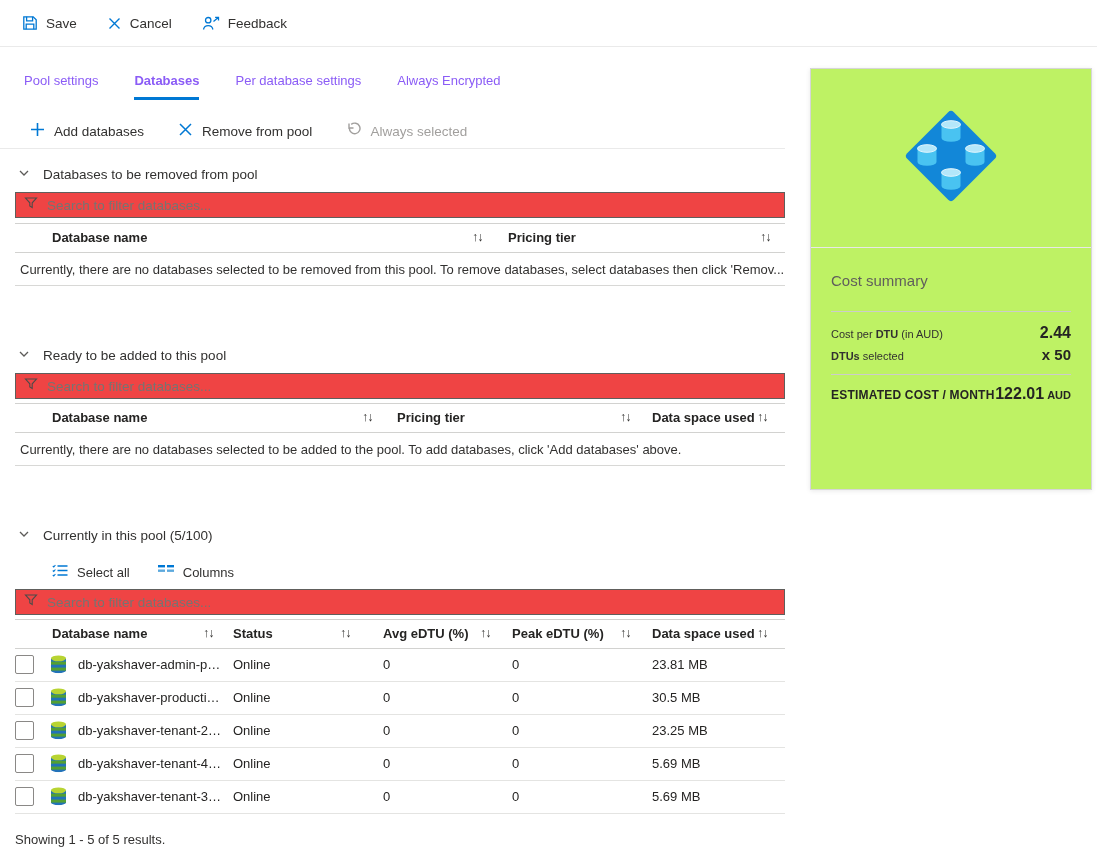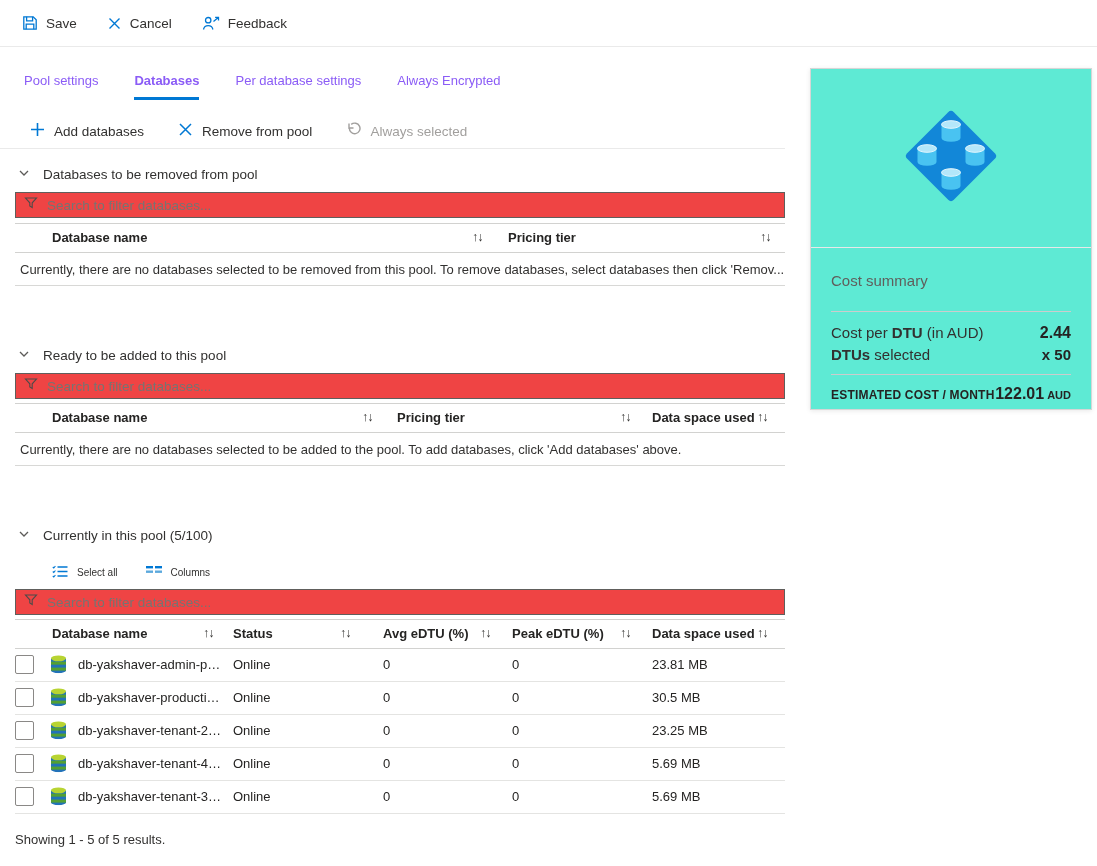--- a/index.html
+++ b/index.html
@@ -34,42 +34,42 @@
 
   .thead{position:relative;height:28px;margin-left:15px;width:770px;
          border-top:1px solid #d2d2d0;border-bottom:1px solid #d2d2d0;}
   .th{position:absolute;top:6px;font-size:13px;font-weight:bold;color:#252423;white-space:nowrap;}
   .sort{position:absolute;top:6px;font-size:12.5px;color:#3b3a39;letter-spacing:-1px;cursor:pointer;white-space:nowrap;}
 
   .empty-row{margin-left:15px;width:770px;height:33px;display:flex;align-items:center;
              border-bottom:1px solid #d8d8d6;font-size:13px;color:#323130;padding-left:5px;box-sizing:border-box;white-space:nowrap;overflow:hidden;}
 
   .selectbar{display:flex;align-items:center;margin:19px 0 0 52px;height:18px;}
-  .selectbar .action{margin-right:28px;font-size:10px;}
+  .selectbar .action{margin-right:28px;font-size:13px;}
 
   .tbody{margin-left:15px;width:770px;}
   .trow{position:relative;height:32px;border-bottom:1px solid #e4e4e2;font-size:13px;color:#252423;}
   .cell{position:absolute;top:8px;white-space:nowrap;}
   .checkbox{position:absolute;left:0;top:6px;width:17px;height:17px;border:1px solid #8a8886;border-radius:2px;background:#fff;cursor:pointer;}
   .dbicon{position:absolute;left:35px;top:5px;}
   .c-name{left:63px;}.c-status{left:218px;}.c-avg{left:368px;}.c-peak{left:497px;}.c-space{left:637px;}
 
   .results{margin:18px 0 0 15px;font-size:13px;color:#323130;}
 
   
-  .cost-card{position:absolute;left:810px;top:68px;width:282px;height:342px;box-sizing:border-box;
-             background:#5eead4;border:1px solid #d6d6d6;box-shadow:0 1px 5px rgba(0,0,0,0.09);}
+  .cost-card{position:absolute;left:810px;top:68px;width:282px;height:422px;box-sizing:border-box;
+             background:#bef264;border:1px solid #d6d6d6;box-shadow:0 1px 5px rgba(0,0,0,0.09);}
   .card-icon-area{height:178px;display:flex;align-items:center;justify-content:center;border-bottom:1px solid #e8e8e8;}
   .card-body{padding:0 20px;}
   .card-title{margin-top:24px;font-size:15px;color:#605e5c;}
   .card-divider{border-top:1px solid #cccccc;margin-top:22px;}
   .card-divider2{border-top:1px solid #cccccc;margin-top:11px;}
   .card-row{display:flex;justify-content:space-between;align-items:baseline;margin-top:12px;}
   .card-row + .card-row{margin-top:4px;}
-  .card-label{font-size:15px;color:#323130;}
+  .card-label{font-size:11px;color:#323130;}
   .card-label b{font-weight:bold;}
   .card-value{font-size:16px;color:#252423;font-weight:600;}
   .card-value.x50{font-size:15px;}
   .total-row{display:flex;justify-content:space-between;align-items:baseline;margin-top:10px;}
   .total-label{font-size:12px;font-weight:bold;color:#252423;letter-spacing:.2px;}
   .total-value{font-size:16px;font-weight:600;color:#252423;}
   .total-value .cur{font-size:11px;font-weight:bold;margin-left:3px;}
 </style>
 </head>
 <body>

